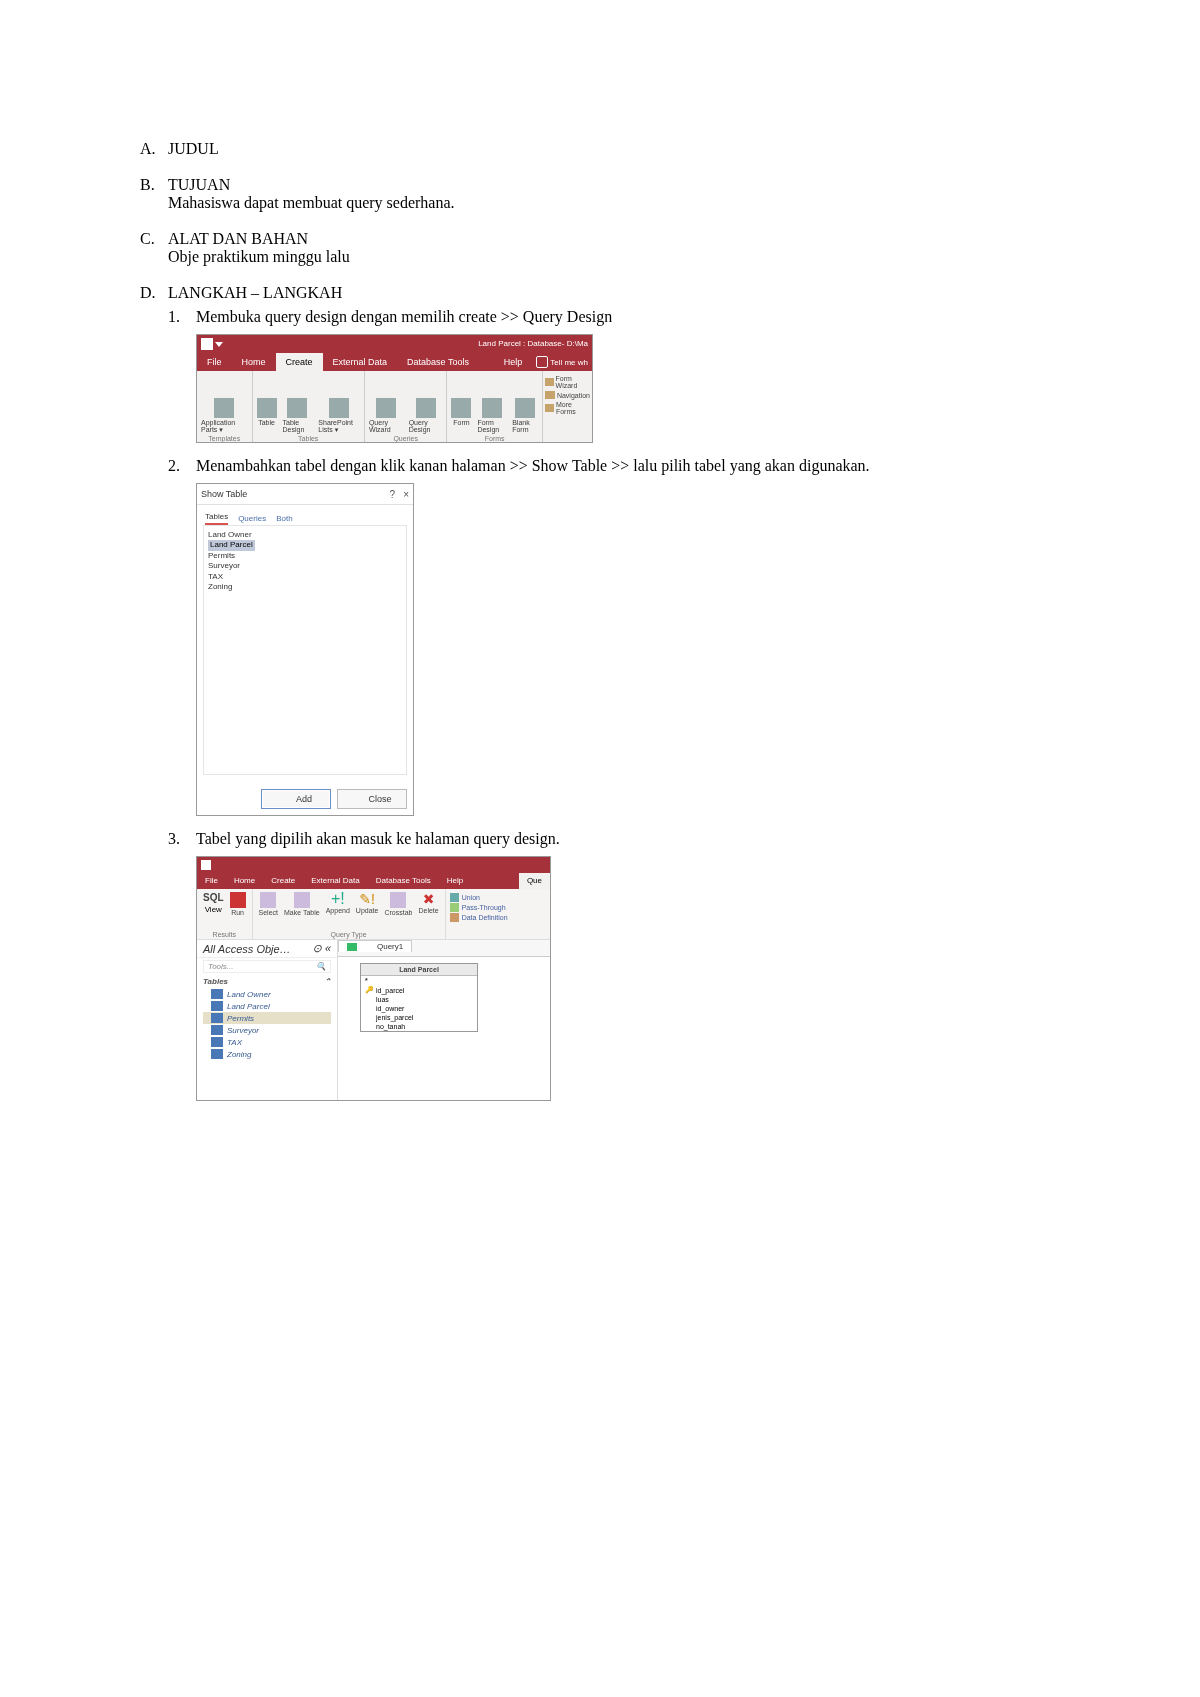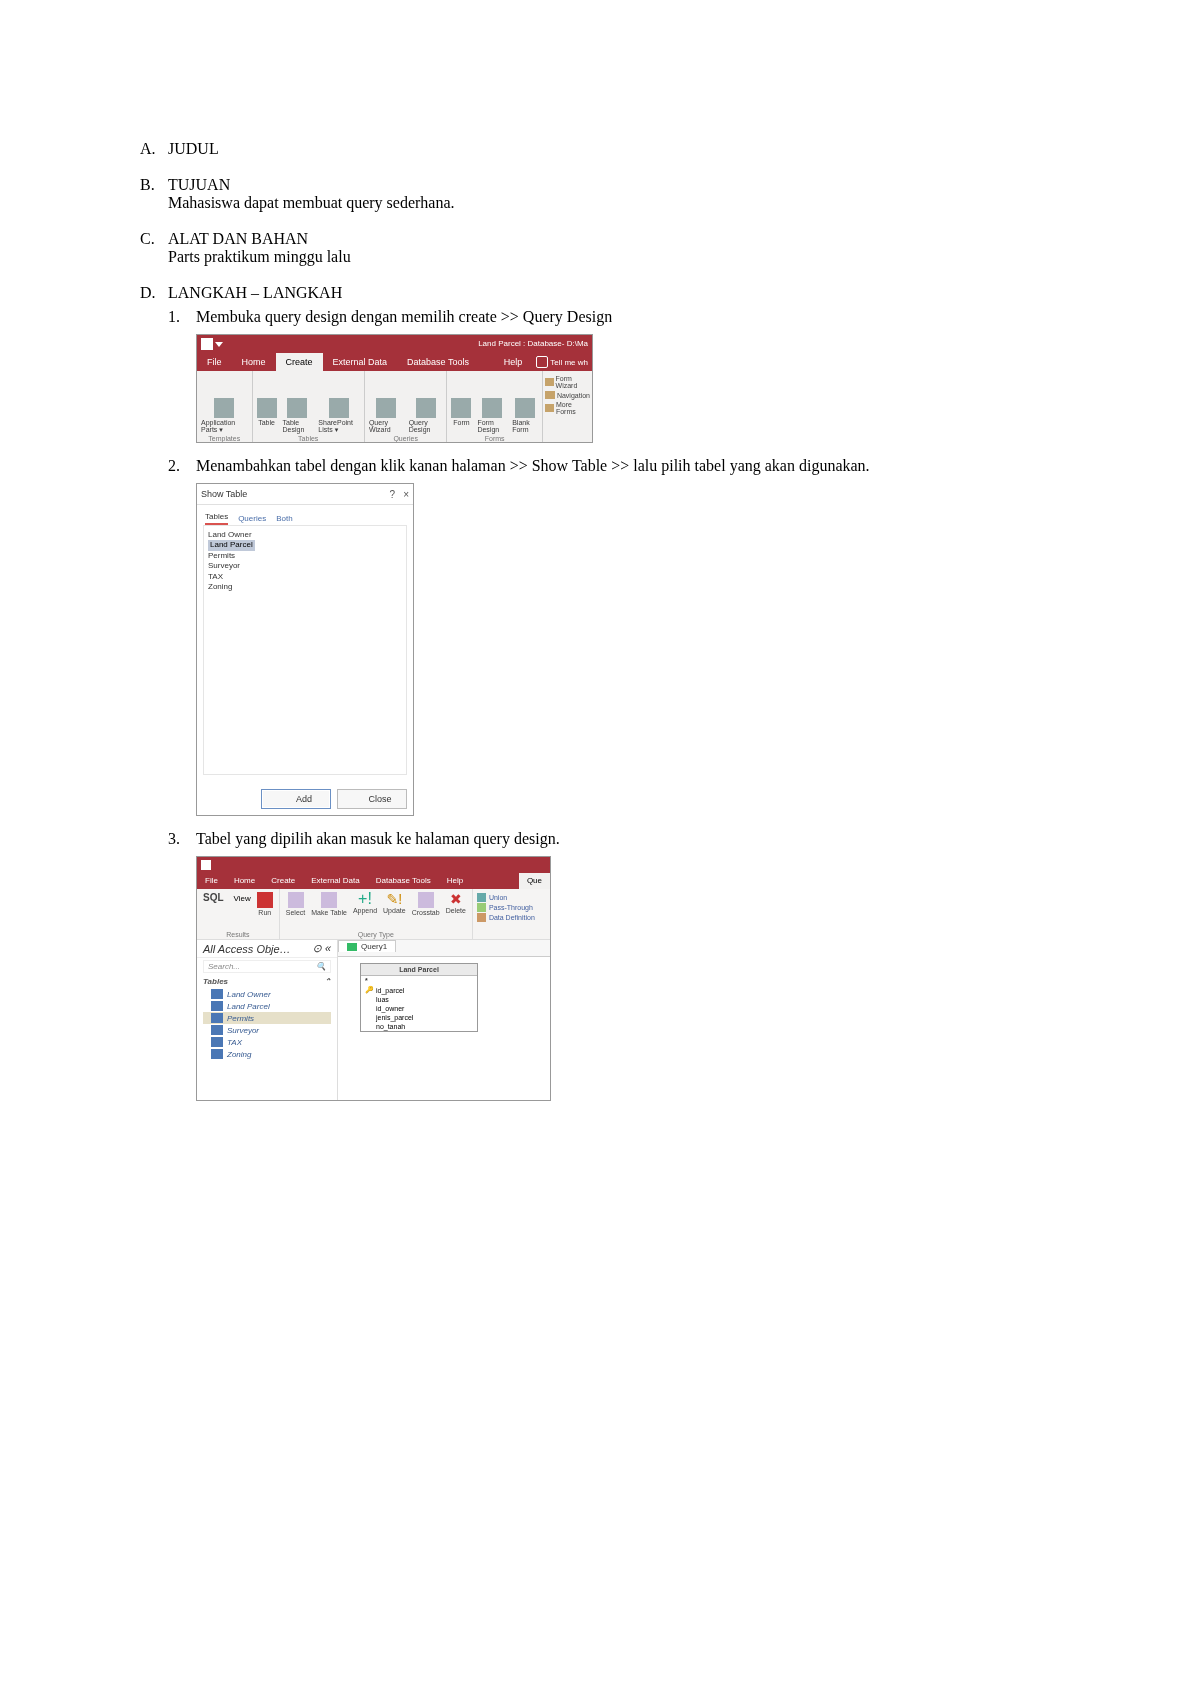--- a/index.html
+++ b/index.html
@@ -61,42 +61,42 @@
   
   .ss3 { width: 353px; height: 243px; background:#fff; position:relative; font-family:"Segoe UI",Arial,sans-serif; font-size:8px; overflow:hidden; }
   .ss3 .qat { height:16px; background:#a5313a; display:flex; align-items:center; padding-left:4px; gap:6px; }
   .ss3 .qat .ico { width:10px;height:10px;background:#fff;}
   .ss3 .tabs { height:16px; background:#a5313a; display:flex; }
   .ss3 .tab { padding:0 8px; color:#fff; line-height:16px; font-size:8px; }
   .ss3 .tab.active { background:#f2f1f0; color:#000; }
   .ss3 .rib { height:50px; border-bottom:1px solid #ddd; display:flex; background:#f5f4f3;}
   .ss3 .grp { border-right:1px solid #ddd; display:flex; flex-direction:column; align-items:center; padding:3px 6px 1px 6px; justify-content:space-between;}
   .ss3 .grplbl { font-size:7px; color:#777; }
-  .ss3 .bigv { display:flex; flex-direction:row; align-items:flex-end; gap:10px;}
+  .ss3 .bigv { display:flex; flex-direction:column; align-items:center; gap:2px;}
   .ss3 .sql { font-weight:bold; font-size:10px; color:#444;}
   .ss3 .irow { display:flex; gap:6px; align-items:flex-start;}
   .ss3 .ib { display:flex; flex-direction:column; align-items:center; font-size:7px; color:#444; gap:1px;}
   .ss3 .ib .sq { width:16px;height:16px;background:#cbd; }
   .ss3 .ib .plus { font-size:16px; color:#2a8; line-height:14px;}
   .ss3 .ib .pen { font-size:14px; color:#c80; line-height:14px;}
   .ss3 .ib .xx  { font-size:14px; color:#c33; line-height:14px;}
   .ss3 .sidelist { font-size:7px; color:#4360a0; display:flex; flex-direction:column; gap:1px; padding:4px 4px;}
   .ss3 .sidelist div { display:flex; gap:3px; align-items:center;}
   .ss3 .sidelist .dot { width:9px;height:9px; }
   .ss3 .body { display:flex; height:161px; }
   .ss3 .nav { width:140px; border-right:1px solid #ddd; display:flex; flex-direction:column;font-style:italic; }
   .ss3 .navhdr { padding:2px 6px; font-size:11px; color:#333; display:flex; align-items:center; justify-content:space-between; border-bottom:1px solid #eee;}
   .ss3 .search { margin:2px 6px; border:1px solid #eee; padding:1px 4px; display:flex; align-items:center; justify-content:space-between; color:#8a8a8a; font-size:8px;}
   .ss3 .navgrp { padding:0 6px; font-size:8px; color:#555;}
   .ss3 .navgrp .hd { font-weight:bold; display:flex; justify-content:space-between; padding:2px 0;}
   .ss3 .navgrp .itm { display:flex; align-items:center; gap:4px; padding:1px 0 1px 8px; color:#365a91;}
   .ss3 .navgrp .itm.sel { background:#e6e0c9; }
   .ss3 .navgrp .tico { width:12px;height:10px;background:#4a77b5;}
   .ss3 .main { flex:1; background:#f7f7f7; position:relative;}
-  .ss3 .doctab { position:absolute; top:0; left:0; background:#fff; border:1px solid #ccc; border-bottom:none; padding:1px 8px; font-size:8px; color:#333; display:flex; gap:4px; align-items:center;}
+  .ss3 .doctab { position:absolute; top:0; left:0; background:#fff; border:1px solid #ccc; border-bottom:none; padding:1px 8px; font-size:8px; color:#333; display:flex; gap:20px; align-items:center;}
   .ss3 .doctab .tico2 { width:10px;height:8px;background:#3b6;}
   .ss3 .canvas { position:absolute; top:16px; left:0; right:0; bottom:0; background:#fff; border-top:1px solid #ccc;}
   .ss3 .tbl { position:absolute; top:6px; left:22px; width:116px; border:1px solid #999; background:#fff; font-size:7px;}
   .ss3 .tbl .tt { background:#eaeaea; padding:2px 4px; border-bottom:1px solid #bbb; font-weight:bold; color:#444; text-align:center;}
   .ss3 .tbl .row { padding:1px 4px; display:flex; gap:3px; align-items:center;}
   .ss3 .tbl .star { color:#333; font-weight:bold; width:8px;}
   .ss3 .tbl .key { color:#c9a227; width:8px;}
 </style>
 </head>
 <body>
@@ -116,21 +116,21 @@
       <div class="sec-title">TUJUAN</div>
     </div>
     <div class="sec-body">Mahasiswa dapat membuat query sederhana.</div>
   </div>
 
   <div class="section">
     <div class="sec-row">
       <div class="sec-letter">C.</div>
       <div class="sec-title">ALAT DAN BAHAN</div>
     </div>
-    <div class="sec-body">Parts praktikum minggu lalu</div>
+    <div class="sec-body">Obje praktikum minggu lalu</div>
   </div>
 
   <div class="section">
     <div class="sec-row">
       <div class="sec-letter">D.</div>
       <div class="sec-title">LANGKAH – LANGKAH</div>
     </div>
 
     
     <div class="step-row" style="margin-left:28px;">
@@ -343,21 +343,21 @@
               </div>
           </div>
         </div>
         <div class="body">
           <div class="nav">
             <div class="navhdr">
               <span>All Access Obje…</span>
               <span>⊙ «</span>
             </div>
             <div class="search">
-              <span>Search...</span>
+              <span>Tools...</span>
               <span>🔍</span>
             </div>
             <div class="navgrp">
               <div class="hd">
                   <span>Tables</span>
                   <span>⌃</span>
                 </div>
               <div class="itm">
                   <span class="tico"></span>
                   <span>Land Owner</span>

